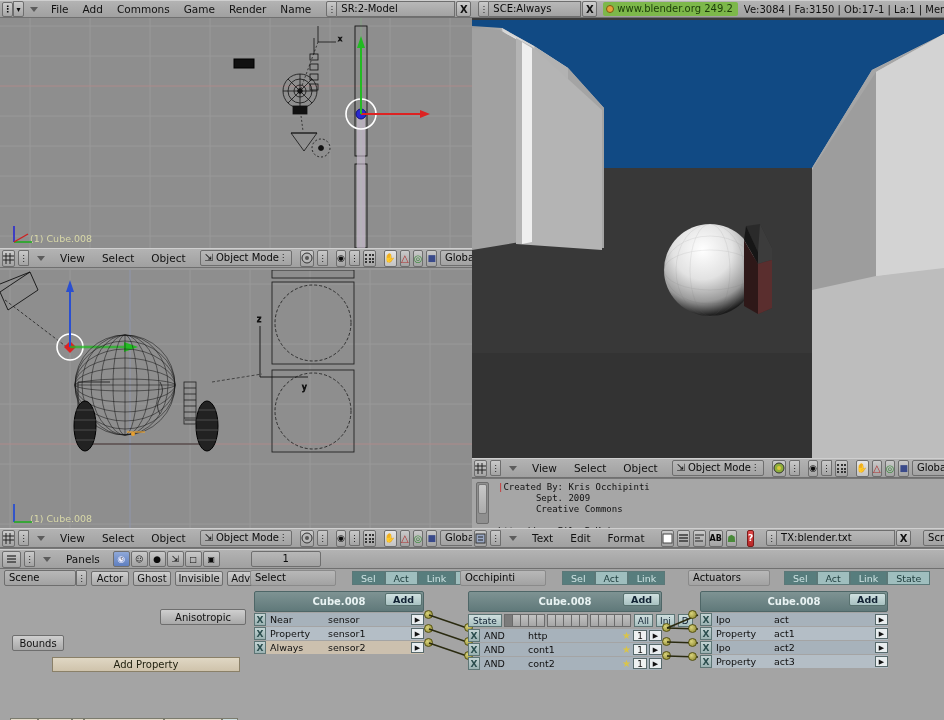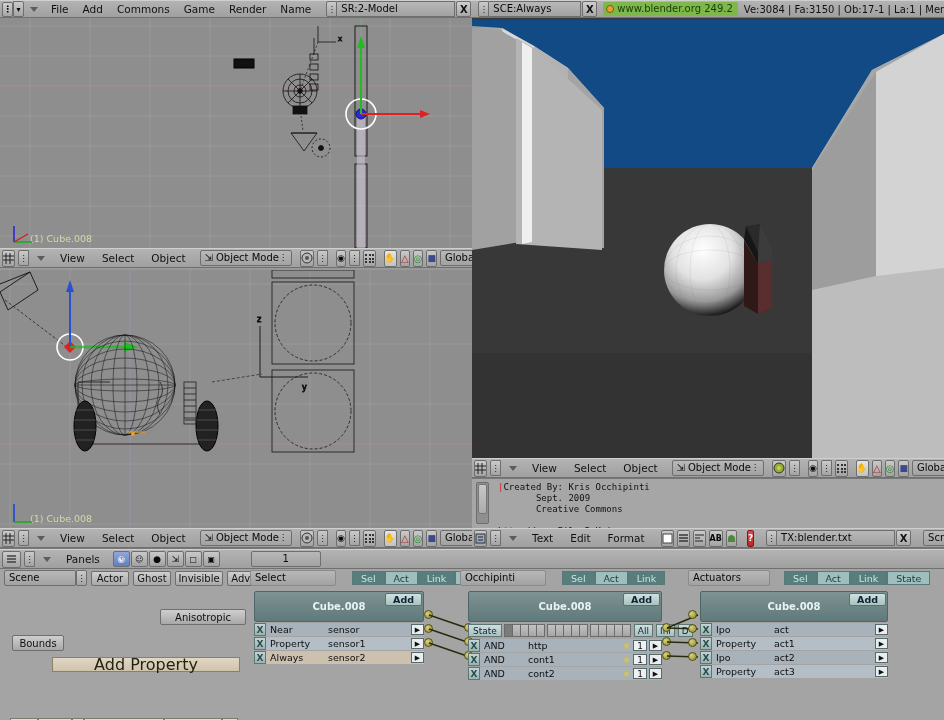--- a/index.html
+++ b/index.html
@@ -113,21 +113,21 @@
   .tabbtn {
     height:14px; padding:0 8px; font-size:9.5px; color:#1d3b3b;
     display:flex;align-items:center;justify-content:center;
     border:1px solid #5b7878;
   }
   .tabbtn.sel { background:#577d7d; color:#cfe4e4; }
   .tabbtn.alt { background:#9fbebe; color:#1d3b3b; }
 
   .lpanel { position:absolute; }
   .lp-title {
-    height:31px; background:linear-gradient(#7e9393,#60797a);
+    height:21px; background:linear-gradient(#7e9393,#60797a);
     border:1px solid #4e6667; border-radius:2px;
     display:flex; align-items:center; justify-content:center;
     color:#e8f2f2; font-size:10px; font-weight:bold; position:relative;
   }
   .lp-add {
     position:absolute; right:1px; top:1px; height:13px; padding:0 7px;
     background:linear-gradient(#cfe0e0,#a9c2c2); border:1px solid #58716f; border-radius:2px;
     color:#123; font-size:9.5px; display:flex;align-items:center;
   }
   .lrow { height:13px; display:flex; align-items:center; margin-top:1px; font-size:9.5px; }
@@ -160,21 +160,21 @@
   .star { color:#d9c44a; font-size:10px; }
   .numfld { width:14px;height:11px;background:#eef1f2;border:1px solid #57696b;
     font-size:9px;display:flex;align-items:center;justify-content:center;color:#111; }
 
   
   .pbtn {
     background:linear-gradient(#cfcfcf,#a8a8a8); border:1px solid #6e6e6e; border-radius:2px;
     height:16px; display:flex;align-items:center;justify-content:center; font-size:10px; color:#111;
   }
   .addprop { height:15px; background:linear-gradient(#e0d7c4,#cfc3ab); border:1px solid #8a8068;
-    display:flex;align-items:center;justify-content:center;font-size:16px;color:#221;margin-left:42px; }
+    display:flex;align-items:center;justify-content:center;font-size:10px;color:#221;margin-left:42px; }
   .proprow { height:15px; display:flex; align-items:flex-end; font-size:9.5px;margin-top:46px; }
   .proprow > div { border:1px solid #7b7b6e; height:15px; display:flex; align-items:center; }
   .cream { background:linear-gradient(#e5dcc9,#d4c8b0); }
 
   svg { display:block; }
 </style>
 </head>
 <body>
 
 <div id="root">

